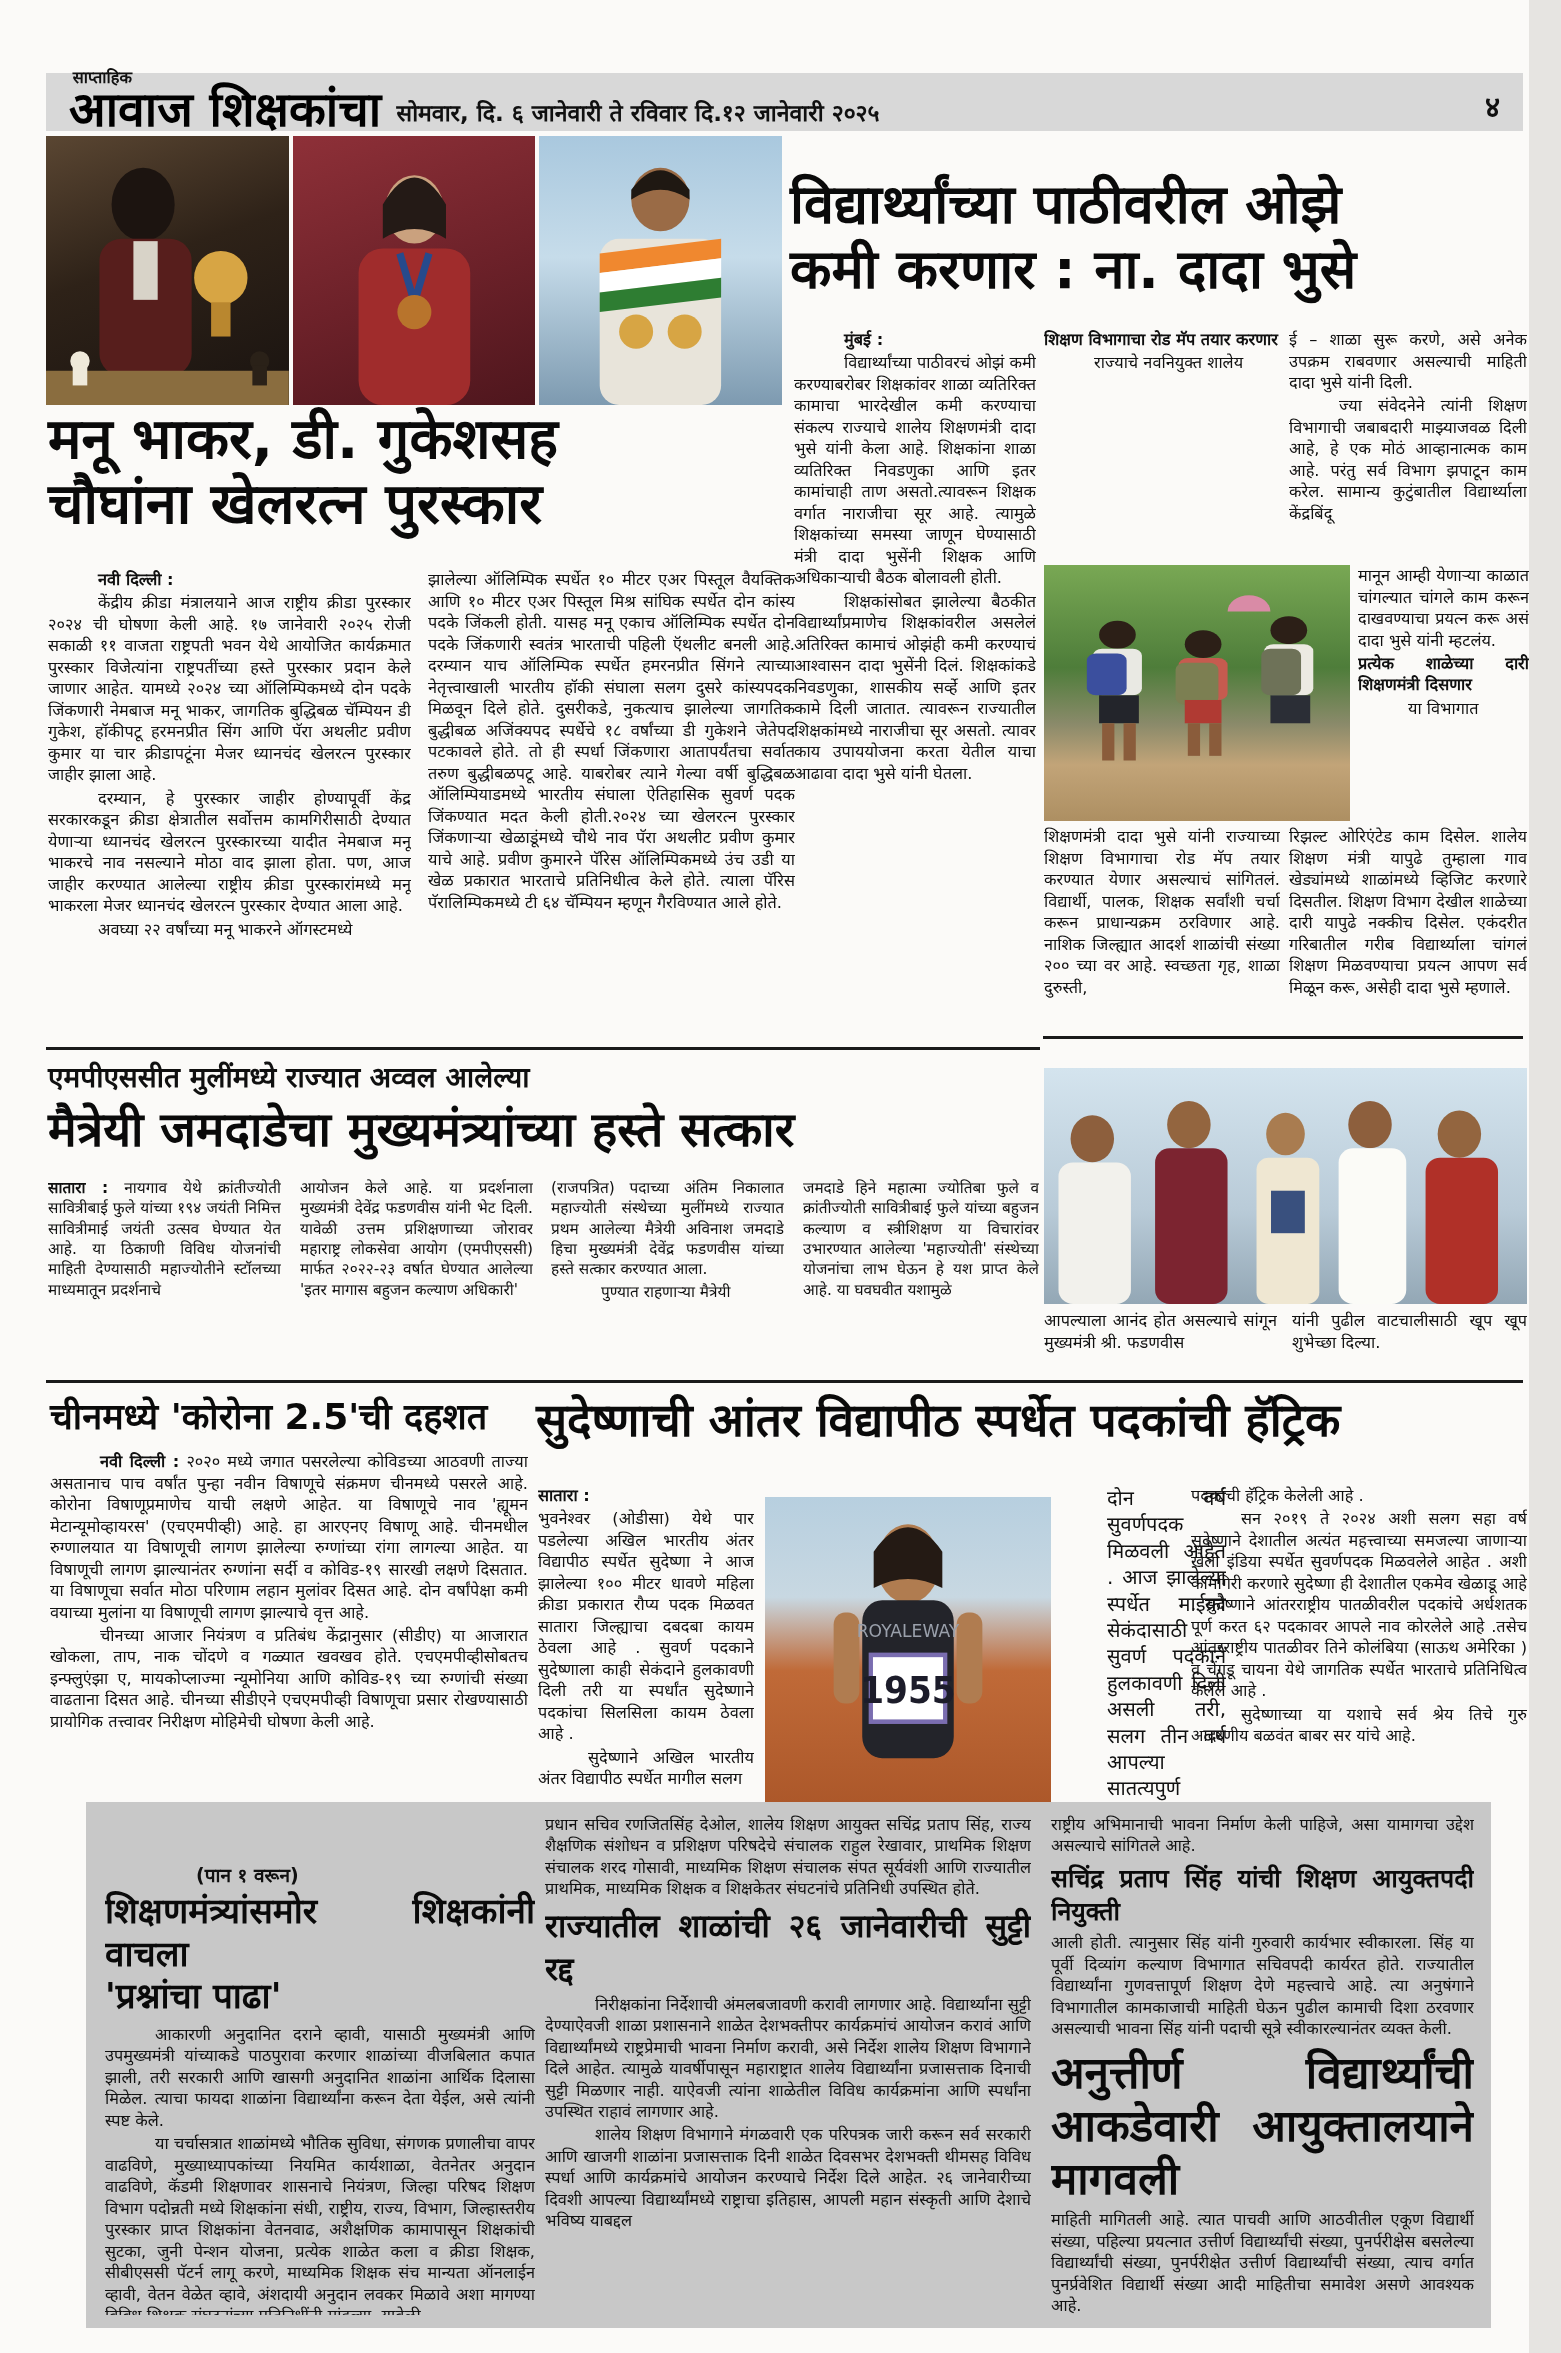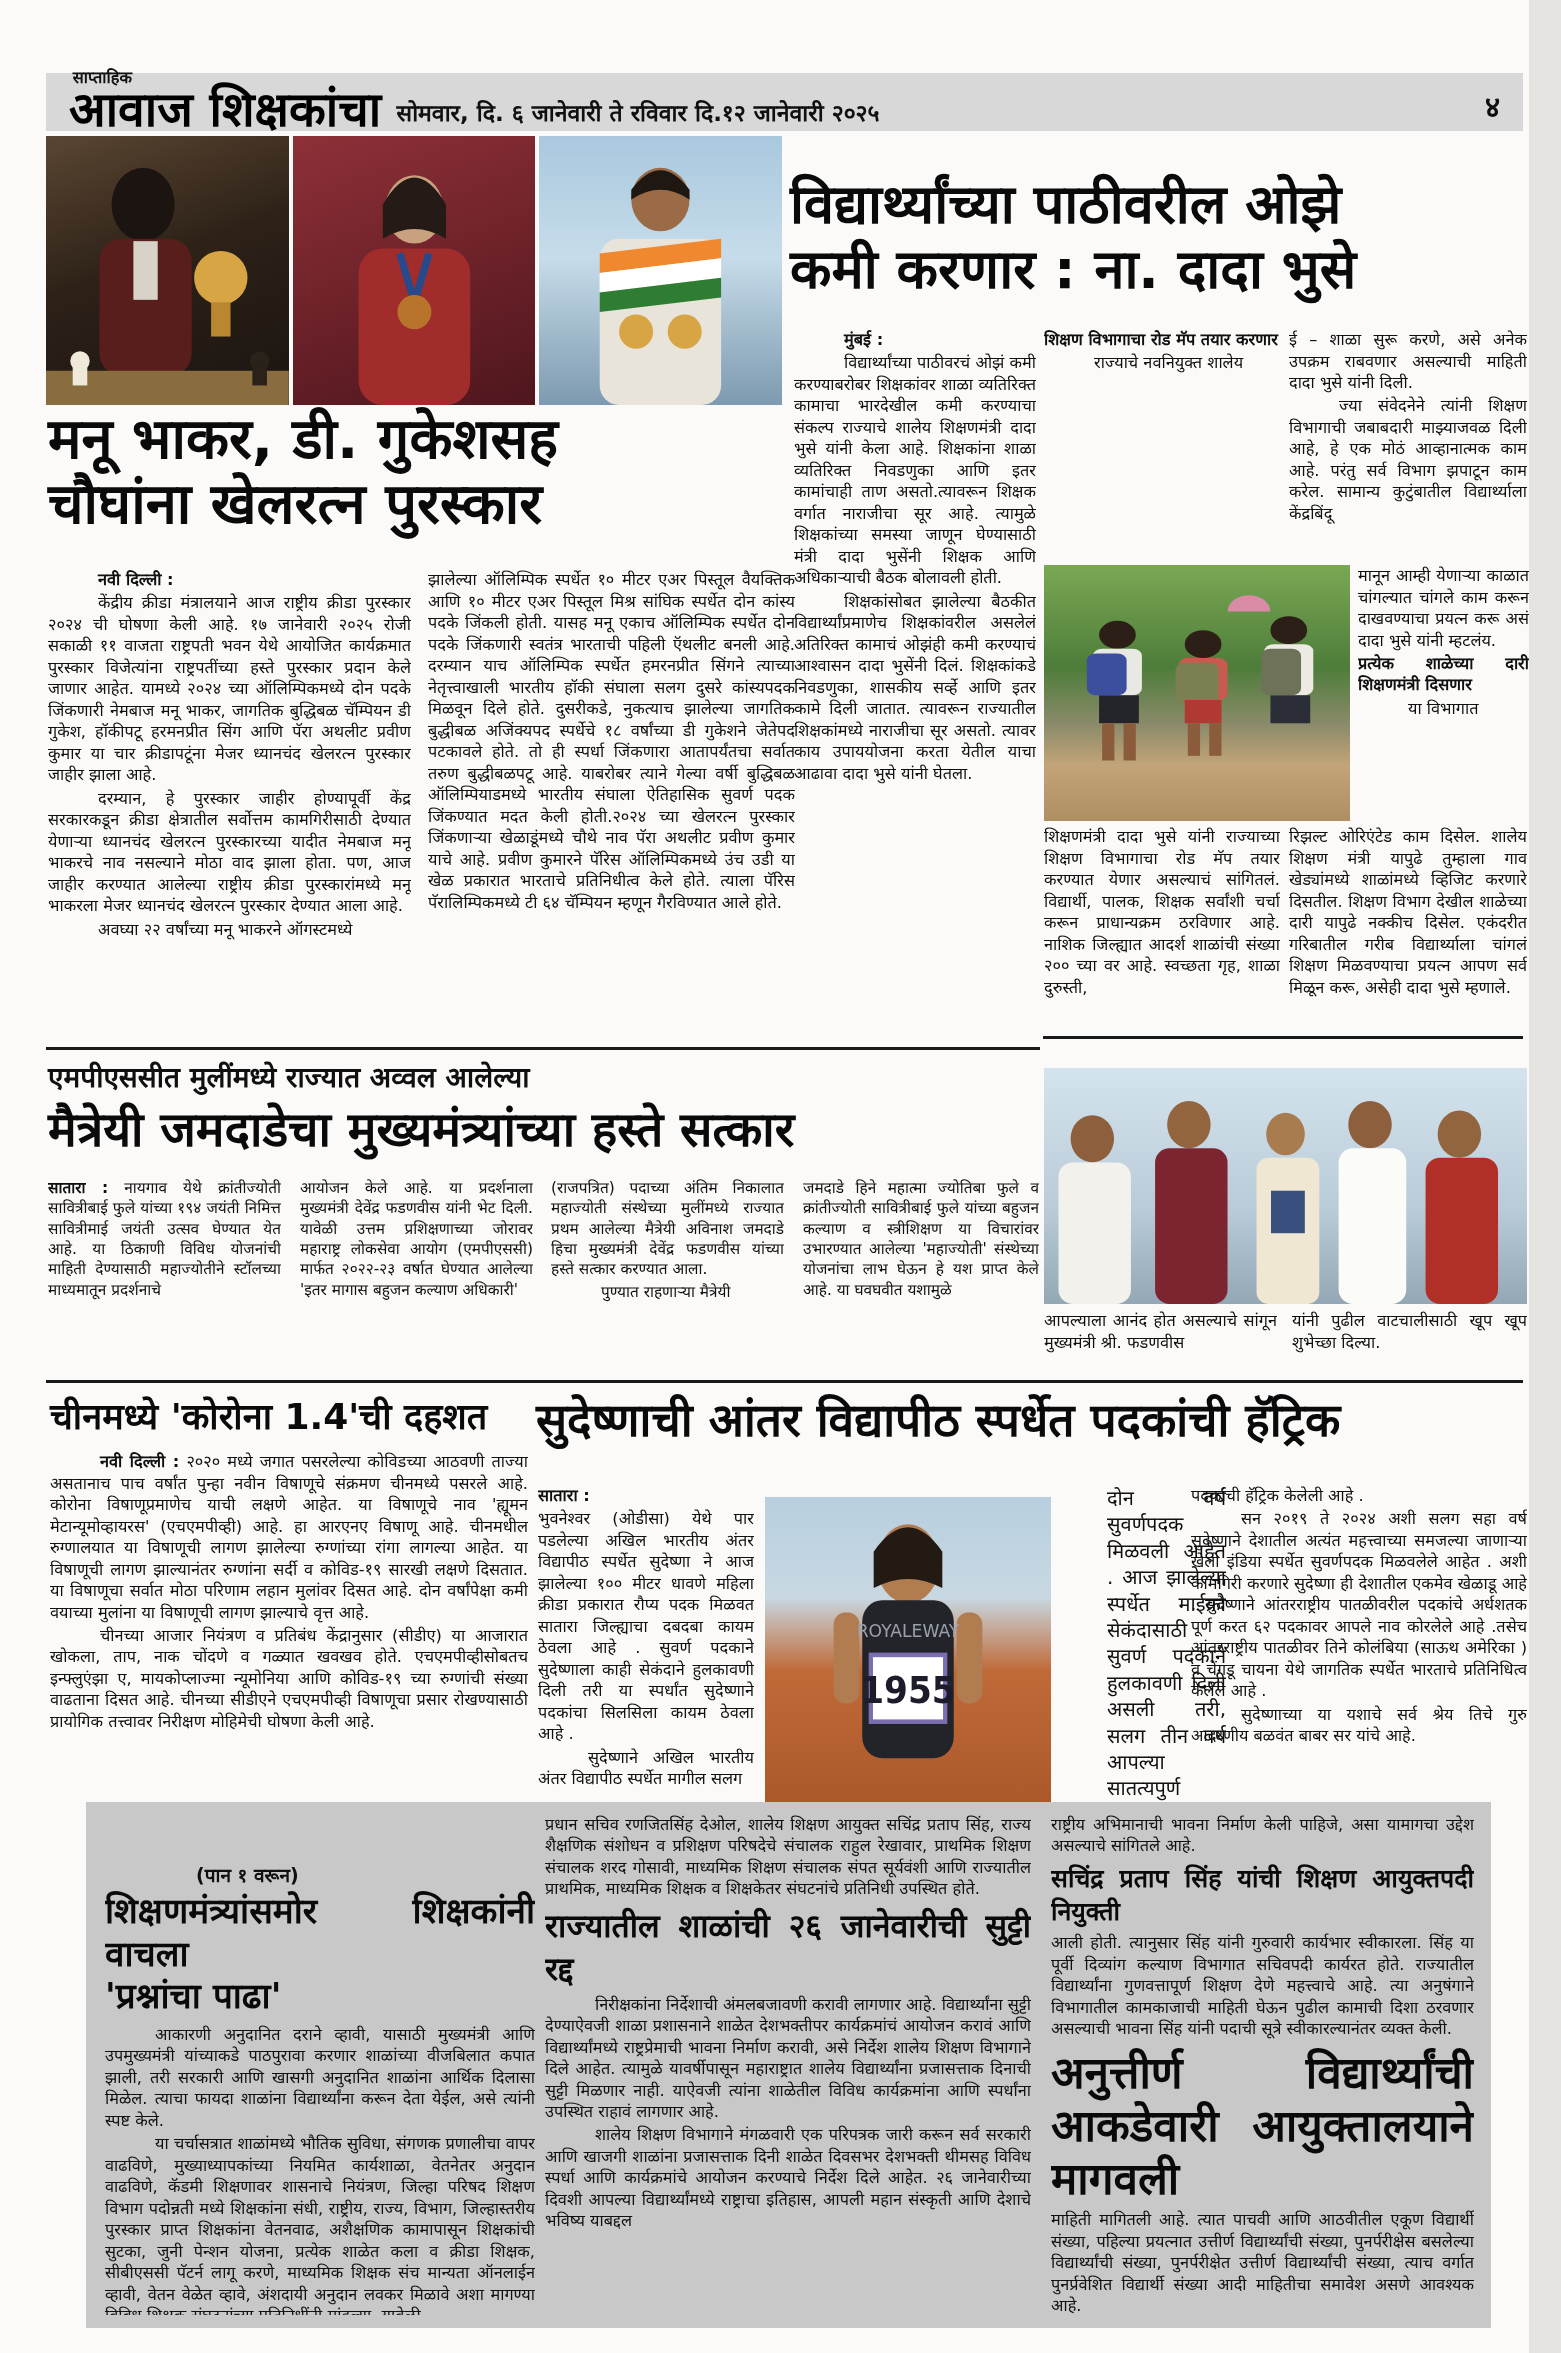--- a/index.html
+++ b/index.html
@@ -198,21 +198,21 @@
   </div>
   <div class="abs txt" style="left:1044px;top:1310px;width:233px;height:69px;">
     <p>आपल्याला आनंद होत असल्याचे सांगून मुख्यमंत्री श्री. फडणवीस</p>
   </div>
   <div class="abs txt" style="left:1292px;top:1310px;width:235px;height:69px;">
     <p>यांनी पुढील वाटचालीसाठी खूप खूप शुभेच्छा दिल्या.</p>
   </div>
 
   <div class="abs divider" style="left:46px;top:1380px;width:1477px;"></div>
 
-  <h2 class="abs headline cr-headline">चीनमध्ये 'कोरोना 1.4'ची दहशत</h2>
+  <h2 class="abs headline cr-headline">चीनमध्ये 'कोरोना 2.5'ची दहशत</h2>
   <div class="abs txt" style="left:50px;top:1451px;width:478px;height:389px;">
     <p class="indent"><span class="b">नवी दिल्ली :</span> <span>२०२० मध्ये जगात पसरलेल्या कोविडच्या आठवणी ताज्या असतानाच पाच वर्षांत पुन्हा नवीन विषाणूचे संक्रमण चीनमध्ये पसरले आहे. कोरोना विषाणूप्रमाणेच याची लक्षणे आहेत. या विषाणूचे नाव 'ह्यूमन मेटान्यूमोव्हायरस' (एचएमपीव्ही) आहे. हा आरएनए विषाणू आहे. चीनमधील रुग्णालयात या विषाणूची लागण झालेल्या रुग्णांच्या रांगा लागल्या आहेत. या विषाणूची लागण झाल्यानंतर रुग्णांना सर्दी व कोविड-१९ सारखी लक्षणे दिसतात. या विषाणूचा सर्वात मोठा परिणाम लहान मुलांवर दिसत आहे. दोन वर्षांपेक्षा कमी वयाच्या मुलांना या विषाणूची लागण झाल्याचे वृत्त आहे.</span></p>
     <p class="indent">चीनच्या आजार नियंत्रण व प्रतिबंध केंद्रानुसार (सीडीए) या आजारात खोकला, ताप, नाक चोंदणे व गळ्यात खवखव होते. एचएमपीव्हीसोबतच इन्फ्लुएंझा ए, मायकोप्लाज्मा न्यूमोनिया आणि कोविड-१९ च्या रुग्णांची संख्या वाढताना दिसत आहे. चीनच्या सीडीएने एचएमपीव्ही विषाणूचा प्रसार रोखण्यासाठी प्रायोगिक तत्त्वावर निरीक्षण मोहिमेची घोषणा केली आहे.</p>
   </div>
 
   <h2 class="abs headline sd-headline">सुदेष्णाची आंतर विद्यापीठ स्पर्धेत पदकांची हॅट्रिक</h2>
   <div class="abs txt" style="left:538px;top:1485px;width:216px;height:348px;">
     <p class="b">सातारा :</p>
     <p>भुवनेश्वर (ओडीसा) येथे पार पडलेल्या अखिल भारतीय अंतर विद्यापीठ स्पर्धेत सुदेष्णा ने आज झालेल्या १०० मीटर धावणे महिला क्रीडा प्रकारात रौप्य पदक मिळवत सातारा जिल्ह्याचा दबदबा कायम ठेवला आहे . सुवर्ण पदकाने सुदेष्णाला काही सेकंदाने हुलकावणी दिली तरी या स्पर्धांत सुदेष्णाने पदकांचा सिलसिला कायम ठेवला आहे .</p>
     <p class="indent">सुदेष्णाने अखिल भारतीय अंतर विद्यापीठ स्पर्धेत मागील सलग</p>

